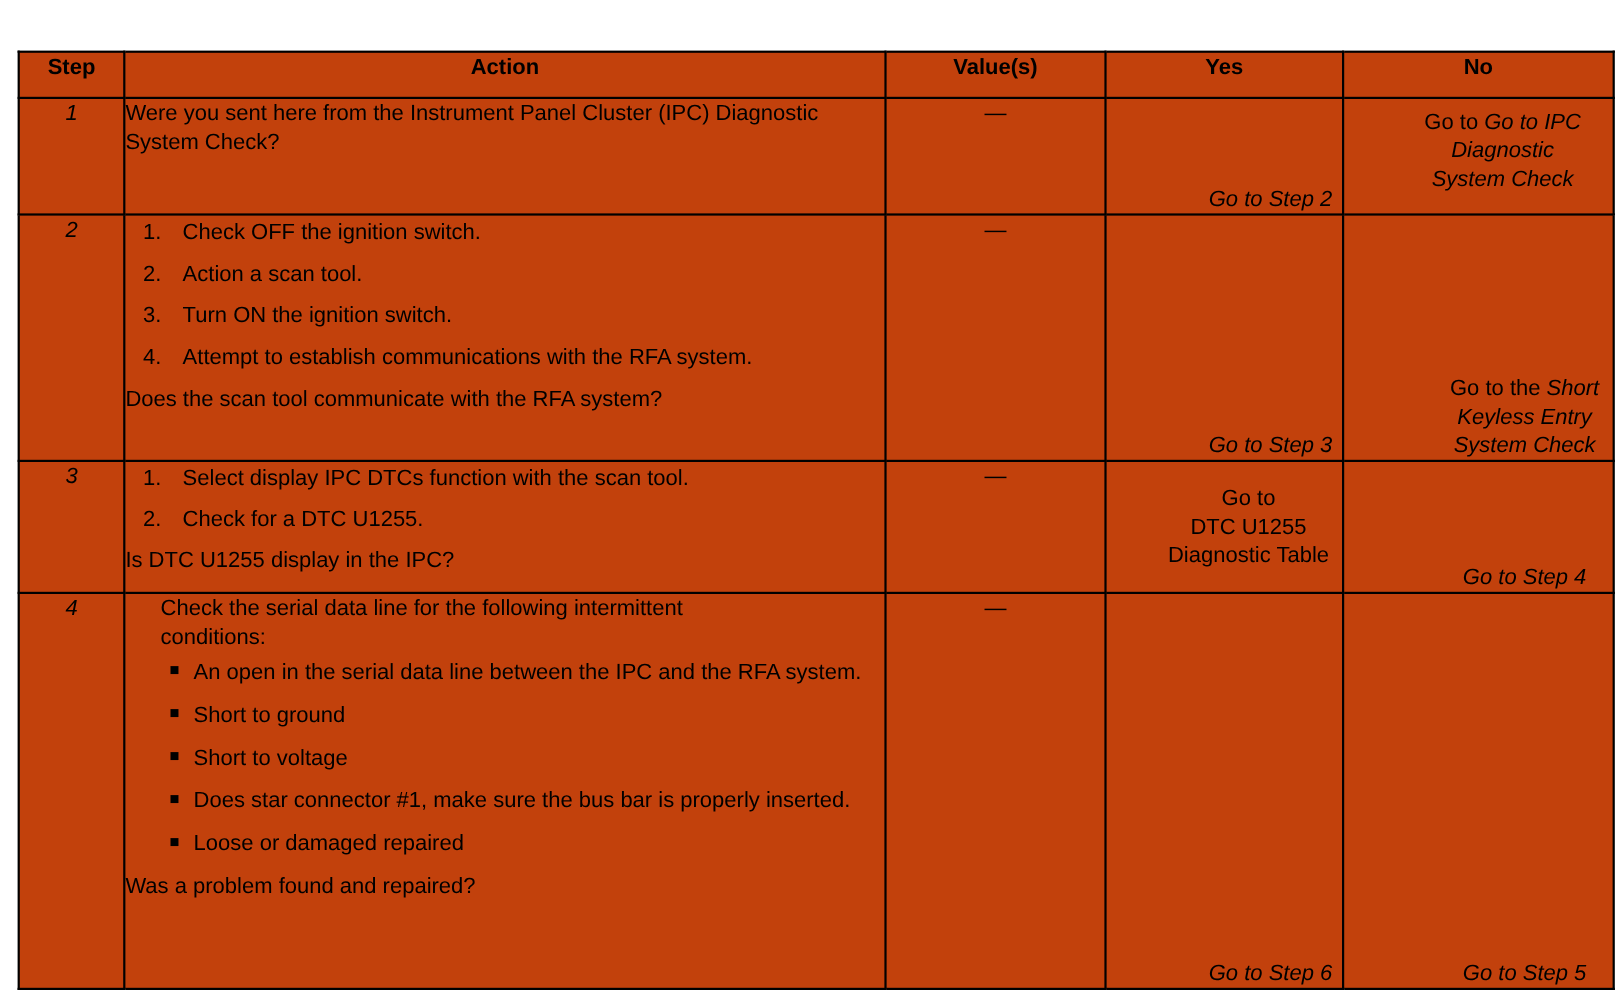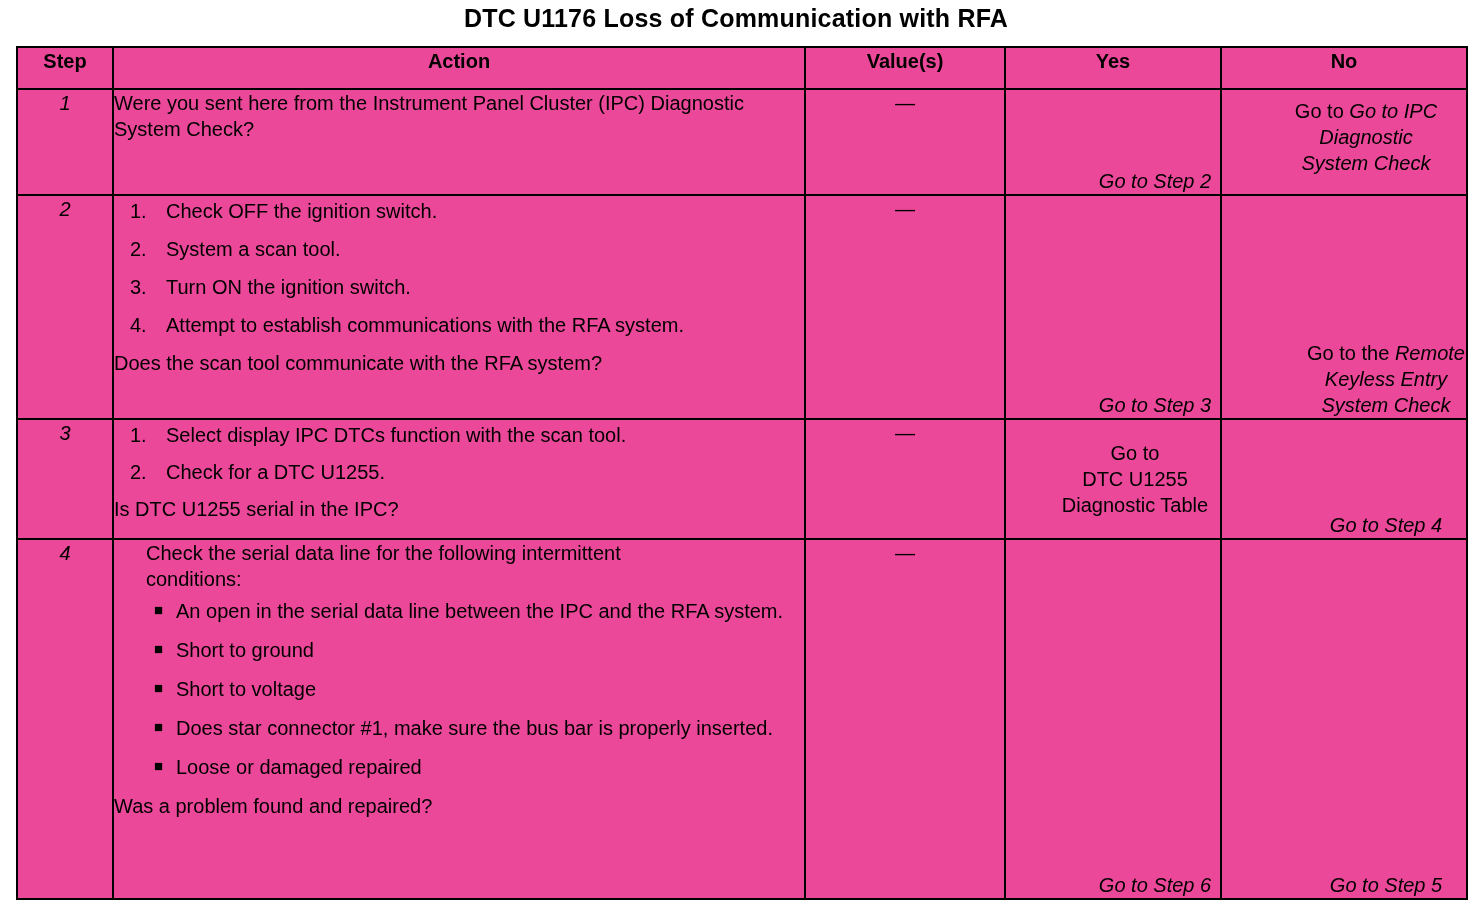--- a/index.html
+++ b/index.html
@@ -45,21 +45,21 @@
     table-layout: fixed;
   }
 
   table.dtc-table td,
   table.dtc-table th {
     border: 2px solid #000000;
     padding: 0;
     vertical-align: top;
     font-size: 20px;
     line-height: 26px;
-    background: #ec4899;
+    background: #c2410c;
   }
 
   
   .col-step   { width: 96px; }
   .col-action { width: 692px; }
   .col-value  { width: 200px; }
   .col-yes    { width: 216px; }
   .col-no     { width: 246px; }
 
   
@@ -150,21 +150,20 @@
   }
   .lead-line { display: block; }
 
   .overflow-right { white-space: nowrap; }
 </style>
 </head>
 <body>
 
 <div class="page">
 
-  <div class="doc-title">DTC U1176 Loss of Communication with RFA</div>
 
   <table class="dtc-table">
     <colgroup>
       <col class="col-step">
       <col class="col-action">
       <col class="col-value">
       <col class="col-yes">
       <col class="col-no">
     </colgroup>
     <thead>
@@ -192,45 +191,45 @@
           <span class="ans-line ital">Diagnostic</span>
           <span class="ans-line ital">System Check</span>
         </td>
       </tr>
 
       <tr class="row-2">
         <td class="step-cell">2</td>
         <td class="action-cell">
           <ol class="num-list">
             <li><span class="num">1.</span><span>Check OFF the ignition switch.</span></li>
-            <li><span class="num">2.</span><span>System a scan tool.</span></li>
+            <li><span class="num">2.</span><span>Action a scan tool.</span></li>
             <li><span class="num">3.</span><span>Turn ON the ignition switch.</span></li>
             <li><span class="num">4.</span><span>Attempt to establish communications with the RFA system.</span></li>
           </ol>
           <span class="q-line">Does the scan tool communicate with the RFA system?</span>
         </td>
         <td class="value-cell">—</td>
         <td class="answer-cell bottom">
           <span class="ans-line ital">Go to Step 3</span>
         </td>
         <td class="answer-cell bottom">
-          <span class="ans-line overflow-right"><span>Go to the </span><span class="ital">Remote</span></span>
+          <span class="ans-line overflow-right"><span>Go to the </span><span class="ital">Short</span></span>
           <span class="ans-line ital">Keyless Entry</span>
           <span class="ans-line ital">System Check</span>
         </td>
       </tr>
 
       <tr class="row-3">
         <td class="step-cell">3</td>
         <td class="action-cell">
           <ol class="num-list tight">
             <li><span class="num">1.</span><span>Select display IPC DTCs function with the scan tool.</span></li>
             <li><span class="num">2.</span><span>Check for a DTC U1255.</span></li>
           </ol>
-          <span class="q-line">Is DTC U1255 serial in the IPC?</span>
+          <span class="q-line">Is DTC U1255 display in the IPC?</span>
         </td>
         <td class="value-cell">—</td>
         <td class="answer-cell middle">
           <span class="ans-line">Go to</span>
           <span class="ans-line">DTC U1255</span>
           <span class="ans-line">Diagnostic Table</span>
         </td>
         <td class="answer-cell bottom">
           <span class="ans-line ital">Go to Step 4</span>
         </td>

